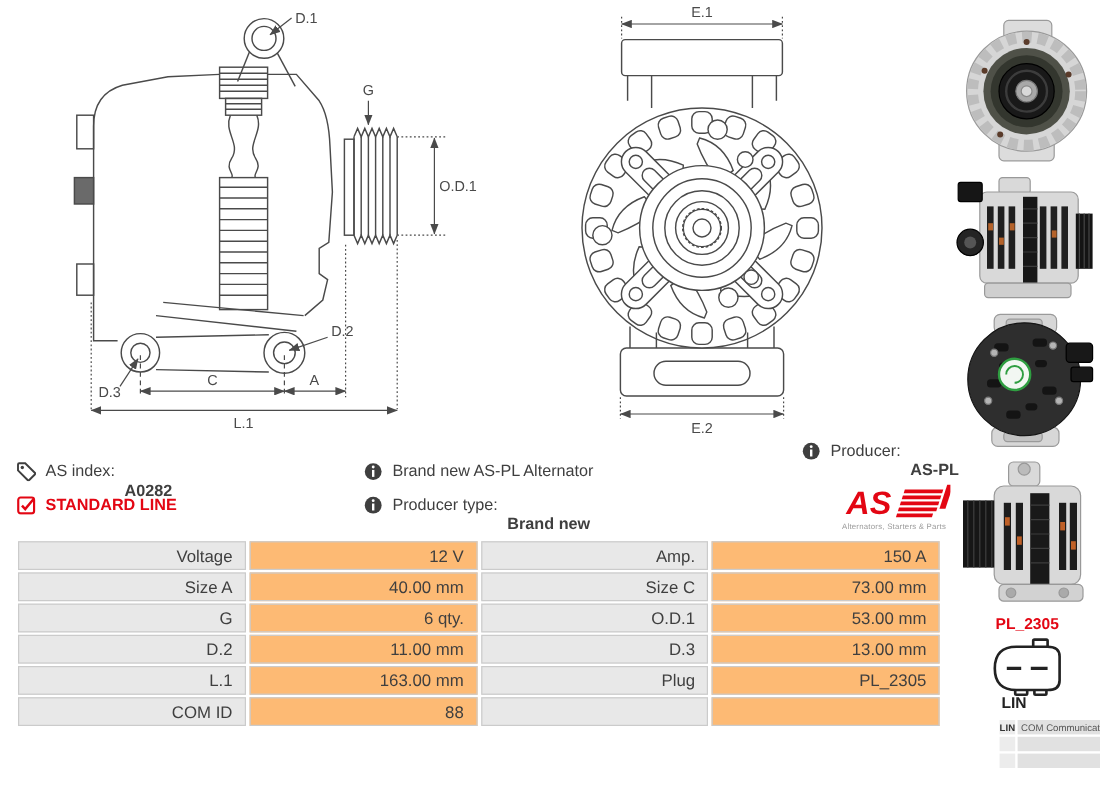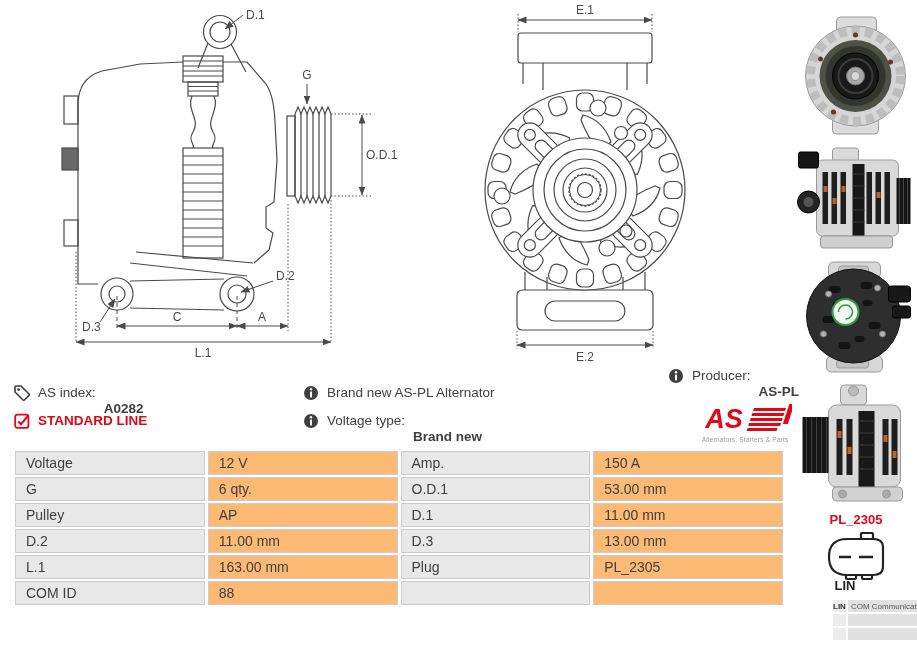--- a/index.html
+++ b/index.html
@@ -18,21 +18,21 @@
   .bold { font-weight:bold;margin-top:16px; }
   .red  { color:#e30613; font-weight:bold; }
 
   .as-logo { position:absolute; left:698px; top:402px; width:94px; height:46px; }
   .as-logo .tagline { position:absolute; left:0; top:34px; width:94px; text-align:center;
                       font-size:6.5px; color:#9a9a9a; letter-spacing:0.2px; }
 
   
   table.specs { position:absolute; left:12px; top:449px; width:774px;
                 border-collapse:separate; border-spacing:3px 2px; table-layout:fixed; }
-  table.specs td { height:24px; font-size:14px; text-align:left; padding:0 10px;
+  table.specs td { height:24px; font-size:14px; text-align:right; padding:0 10px;
                    border:1px solid #cbcbcb; overflow:hidden; }
   td.lbl { background:#e8e8e8; }
   td.val { background:#fdba74; }
 
   
   .sidebar { position:absolute; left:795px; top:0; width:122px; height:655px; }
   .photo { position:absolute; left:0; width:122px; }
   .plug-name { position:absolute; left:0; top:512px; width:122px; text-align:center;
                font-size:13px; font-weight:bold; color:#e30613; }
   .connector { position:absolute; left:26px; top:531px; width:72px; height:50px; }
@@ -255,21 +255,21 @@
     </svg>
     <span class="red">STANDARD LINE</span>
   </div>
 
   <div class="info-item" style="left:303px;top:413px">
     <svg class="ico" viewBox="0 0 16 16">
       <circle cx="8" cy="8" r="7" fill="#3f3f3f"></circle>
       <rect x="7" y="6.6" width="2" height="5.8" fill="#fff"></rect>
       <circle cx="8" cy="4.2" r="1.2" fill="#fff"></circle>
     </svg>
-    <span>Voltage type:</span>
+    <span>Producer type:</span>
     <span class="bold">Brand new</span>
   </div>
 
   <div class="as-logo">
     <svg viewBox="0 0 94 34" style="width:94px;height:34px">
       <text x="26" y="26" text-anchor="middle" style="font-size:27px;font-weight:bold;font-style:italic;fill:#e30613">AS</text>
       <g fill="#e30613" transform="skewX(-18) translate(10 0)">
         <rect x="48" y="6" width="32" height="3"></rect>
         <rect x="48" y="11" width="32" height="3"></rect>
         <rect x="48" y="16" width="32" height="3"></rect>
@@ -283,30 +283,30 @@
 
   <table class="specs">
     <tbody>
         <tr>
       <td class="lbl">Voltage</td>
       <td class="val">12 V</td>
       <td class="lbl">Amp.</td>
       <td class="val">150 A</td>
     </tr>
     <tr>
+      <td class="lbl">Size A</td>
+      <td class="val">40.00 mm</td>
+      <td class="lbl">Size C</td>
+      <td class="val">73.00 mm</td>
+    </tr>
+    <tr>
       <td class="lbl">G</td>
       <td class="val">6 qty.</td>
       <td class="lbl">O.D.1</td>
       <td class="val">53.00 mm</td>
-    </tr>
-    <tr>
-      <td class="lbl">Pulley</td>
-      <td class="val">AP</td>
-      <td class="lbl">D.1</td>
-      <td class="val">11.00 mm</td>
     </tr>
     <tr>
       <td class="lbl">D.2</td>
       <td class="val">11.00 mm</td>
       <td class="lbl">D.3</td>
       <td class="val">13.00 mm</td>
     </tr>
     <tr>
       <td class="lbl">L.1</td>
       <td class="val">163.00 mm</td>

